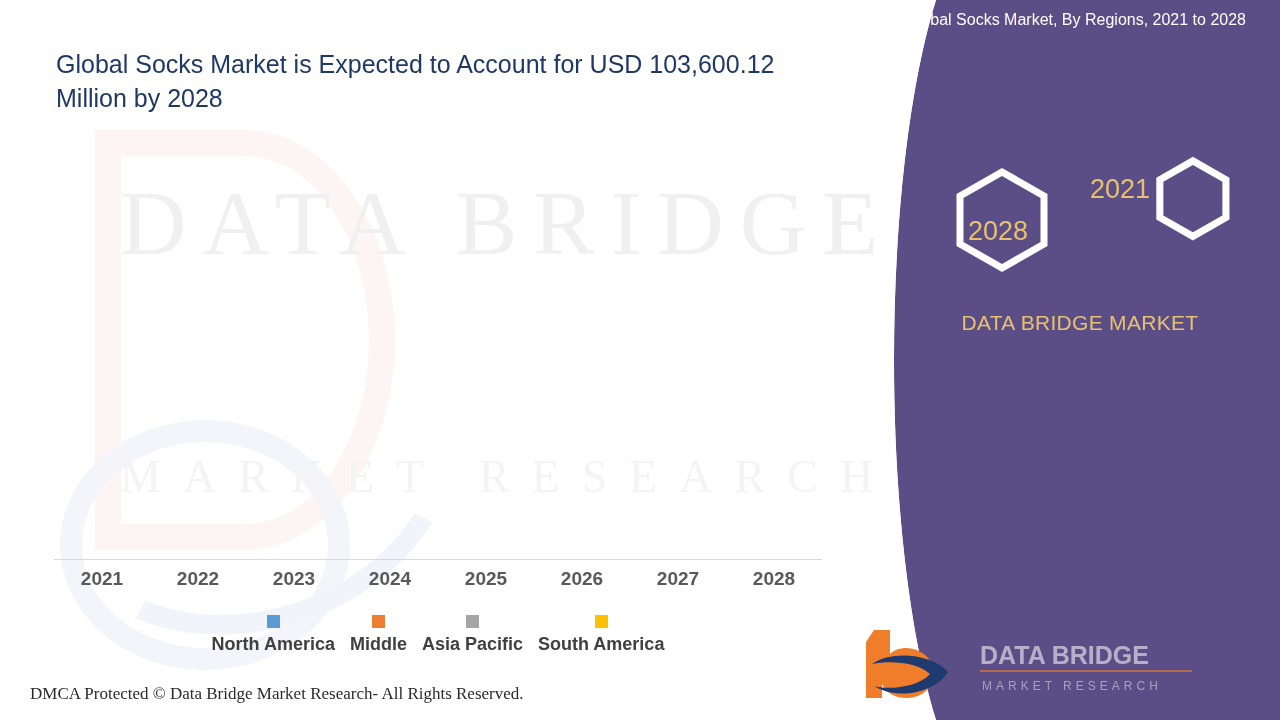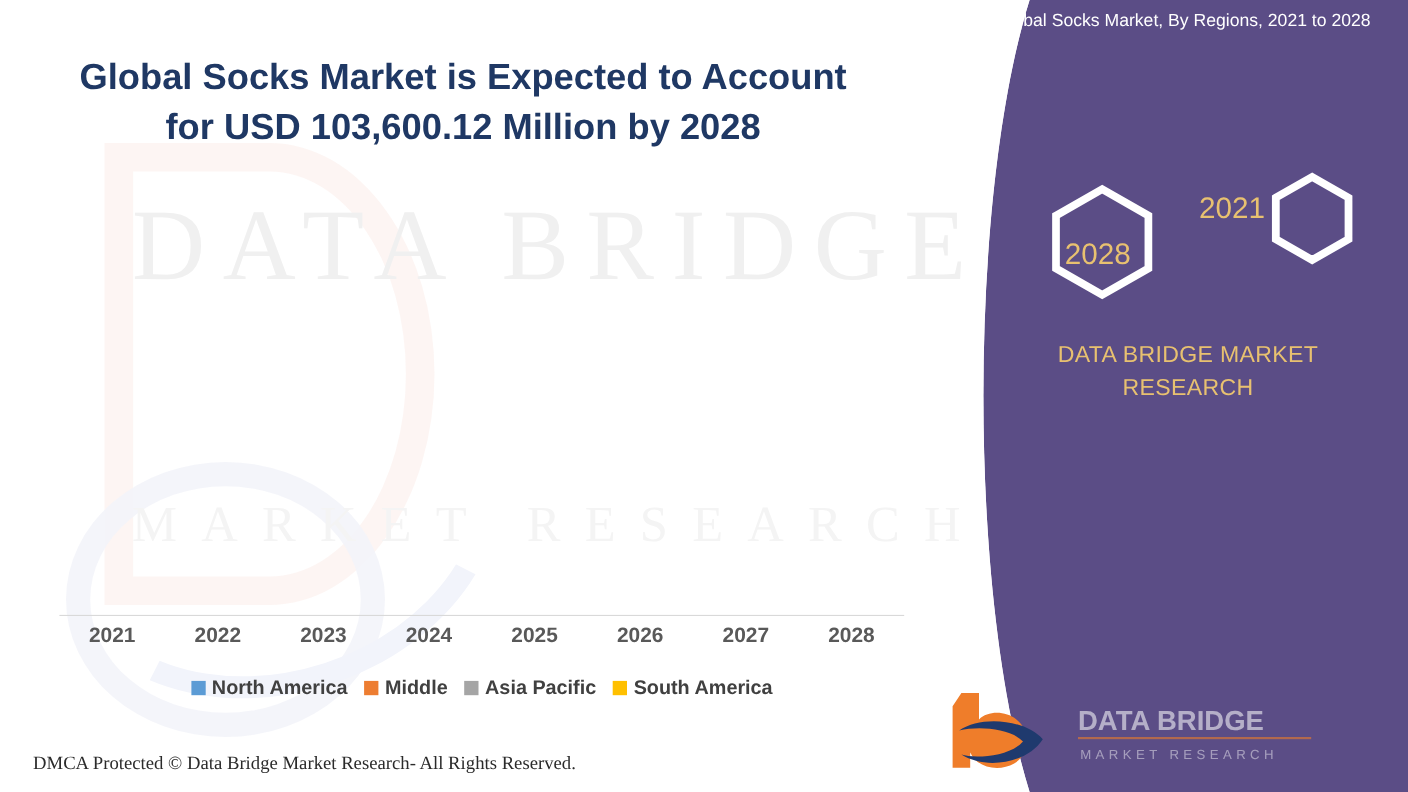--- a/index.html
+++ b/index.html
@@ -34,22 +34,22 @@
   }
   .wm-swoosh{
     position:absolute; left:40px; top:300px; width:420px;height:330px;
     border:20px solid transparent; border-bottom-color:#f2f4fb;
     border-radius:50%; transform:rotate(-18deg);
   }
 
   
   .chart-title {
     position: absolute; left: 56px; top: 48px; width: 730px;
-    text-align: center; color: #1f3864;
-    font-size: 33px; line-height: 1.35; font-weight: 700;
+    color: #1f3864;
+    font-size: 25px; line-height: 1.35; font-weight: 400;
   }
 
   .plot {
     position: absolute; left: 54px; top: 150px;
     width: 768px; height: 410px;
   }
   .axis-line {
     position: absolute; left: 0; bottom: 0; width: 768px; height: 1px;
     background: #d9d9d9;
   }
@@ -64,21 +64,21 @@
   .xaxis {
     position: absolute; left: 54px; top: 568px; width: 768px;
     display: flex;
   }
   .xtick { flex: 1 1 0; text-align: center; font-size: 19px; color: #595959; font-weight: 700; }
 
   .legend {
     position: absolute; left: 54px; top: 615px; width: 768px;
     display: flex; justify-content: center; align-items: center; gap: 15px;
   }
-  .lg-item { display: flex; align-items: center; gap: 6px; }
+  .lg-item { display: flex; align-items: center; gap: 6px; flex-direction: column; }
   .lg-sw { width: 13px; height: 13px; flex: none; }
   .lg-tx { font-size: 18px; color: #404040; font-weight: 700; white-space: nowrap; }
 
   .footer-left {
     position: absolute; left: 30px; top: 684px;
     font-family: "Liberation Serif", serif; font-size: 17px; color: #2b2b2b;
   }
   .footer-src {
     position: absolute; left: 460px; top: 686px;
     font-family: "Liberation Serif", serif; font-size: 12.5px; color: #2b2b2b;
@@ -237,21 +237,20 @@
 
       <polygon points="268,40 296,24 324,40 324,72 296,88 268,72" fill="none" stroke="#ffffff" stroke-width="6" transform="translate(-20,-14) scale(1.18) translate(20,14)"></polygon>
 
       <polygon points="120,66 162,42 204,66 204,114 162,138 120,114" fill="none" stroke="#ffffff" stroke-width="7"></polygon>
       <text x="250" y="68" font-family="Liberation Sans, sans-serif" font-size="27" fill="#e8c170">2021</text>
       <text x="128" y="110" font-family="Liberation Sans, sans-serif" font-size="27" fill="#e8c170">2028</text>
     </svg>
 
     <div class="brand">
       <div>DATA BRIDGE MARKET</div>
-      <div>RESEARCH</div>
     </div>
 
     <svg class="logo" viewBox="0 0 420 86">
       <g>
         <path d="M22,10 L38,10 L38,34 C46,26 62,26 72,34 C86,45 84,66 70,74 C56,82 36,78 30,64 L30,78 L14,78 L14,22 Z" fill="#ef7d2a"></path>
         <path d="M20,44 C40,30 80,34 96,52 C82,74 44,80 22,66 C34,70 66,68 78,54 C66,42 38,40 20,44 Z" fill="#1f3a6e"></path>
       </g>
       <text x="128" y="44" font-family="Liberation Sans, sans-serif" font-size="25" font-weight="bold" fill="#ffffff" opacity="0.55">DATA BRIDGE</text>
       <rect x="128" y="50" width="212" height="2" fill="#ef7d2a" opacity="0.6"></rect>
       <text x="130" y="70" font-family="Liberation Sans, sans-serif" font-size="12" letter-spacing="4" fill="#ffffff" opacity="0.45">MARKET RESEARCH</text>

